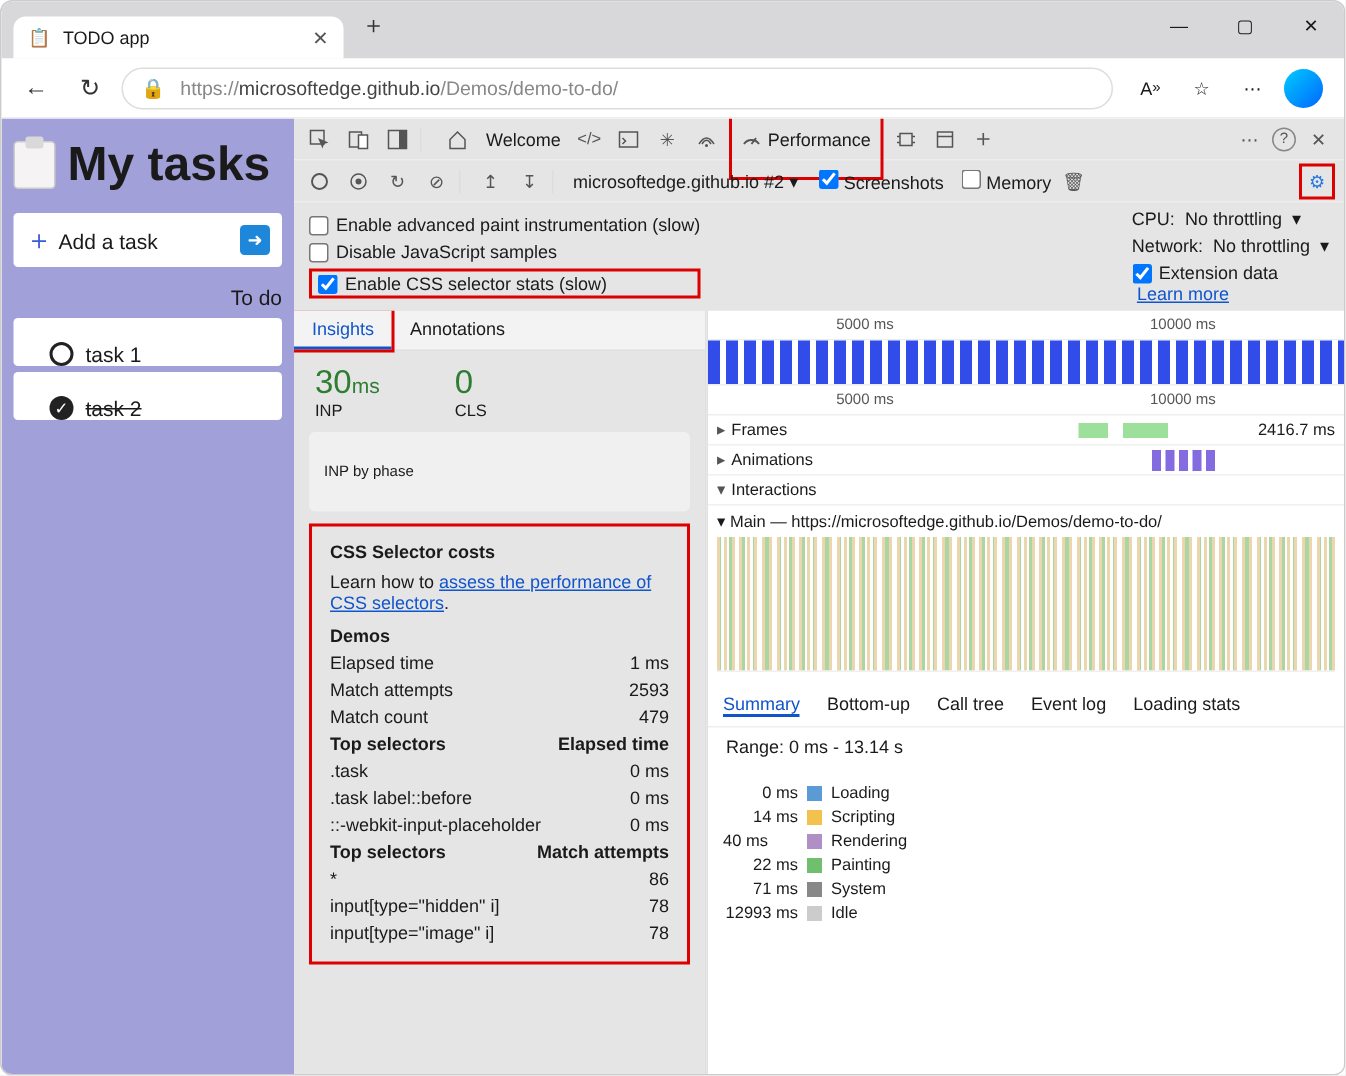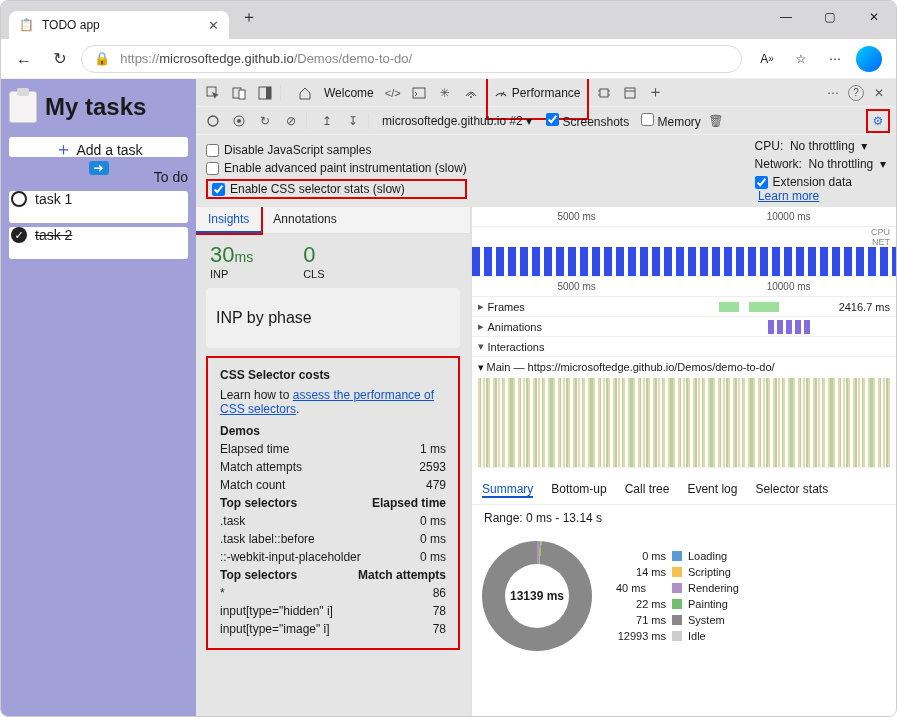--- a/index.html
+++ b/index.html
@@ -14,47 +14,47 @@
 .addrbar { height: 40px; display: flex; align-items: center; padding: 0 8px; gap: 6px; background: #fff; border-bottom: 1px solid #eee; }
 .addrbar .navbtn { width: 30px; height: 30px; display: flex; align-items: center; justify-content: center; font-size: 16px; color: #333; }
 .urlbox { flex: 1; height: 28px; border: 1px solid #ddd; border-radius: 14px; display: flex; align-items: center; padding: 0 12px; font-size: 13px; color: #444; gap: 10px; }
 .urlbox .lock { color: #777; }
 .urlbox .gray { color: #888; }
 .right-icons { display: flex; gap: 8px; padding: 0 6px; }
 .right-icons span { width: 26px; height: 26px; display: flex; align-items: center; justify-content: center; }
 .edge-logo { width: 22px; height: 22px; border-radius: 50%; background: linear-gradient(135deg, #0cf, #06f); }
 .main-split { display: flex; flex: 1; overflow: hidden; }
 .page { width: 195px; background: #a2a0d9; padding: 12px 8px; }
-.page-title { display: flex; align-items: center; gap: 8px; font-size: 24px; font-weight: 700; margin-bottom: 14px; }
+.page-title { display: flex; align-items: center; gap: 8px; font-size: 32px; font-weight: 700; margin-bottom: 14px; }
 .clipboard-icon { width: 28px; height: 32px; background: #f5f3f3; border: 1px solid #ccc; border-radius: 3px; position: relative; }
 .clipboard-icon::before { content: ""; position: absolute; top: -4px; left: 7px; width: 12px; height: 8px; background: #d9d9d9; border-radius: 2px; }
-.addtask { background: #fff; height: 20px; border-radius: 3px; display: flex; align-items: center; padding: 0 8px; font-size: 14px; justify-content: space-between; margin-bottom: 12px; flex-direction: column; }
+.addtask { background: #fff; height: 36px; border-radius: 3px; display: flex; align-items: center; padding: 0 8px; font-size: 14px; justify-content: space-between; margin-bottom: 12px; }
 .addtask .plus { color: #3b59d9; font-size: 18px; margin-right: 4px; }
 .addtask .arrow { background: #1e87d9; color: #fff; width: 20px; height: 20px; display: flex; align-items: center; justify-content: center; border-radius: 3px; font-size: 12px;}
 .sectionlbl { text-align: right; font-size: 14px; margin: 6px 0; }
-.task-item { background: #fff; height: 32px; border-radius: 3px; display: flex; align-items: flex-start; padding: 0 2px; gap: 8px; font-size: 14px; margin-bottom: 4px;}
+.task-item { background: #fff; height: 32px; border-radius: 3px; display: flex; align-items: flex-end; padding: 0 24px; gap: 8px; font-size: 14px; margin-bottom: 4px;}
 .circle { width: 16px; height: 16px; border: 2px solid #222; border-radius: 50%; }
 .check-filled { width: 16px; height: 16px; background: #222; border-radius: 50%; color: #fff; display: flex; align-items: center; justify-content: center; font-size: 11px;}
 .devtools { flex: 1; display: flex; flex-direction: column; background: #e5e5e5; overflow: hidden; }
 .dt-row { display: flex; align-items: center; height: 28px; padding: 0 6px; gap: 4px; border-bottom: 1px solid #eee; font-size: 12px; }
 .dt-row .ico { width: 22px; height: 22px; display: flex; align-items: center; justify-content: center; color: #555; }
 .dt-row .txtlbl { padding: 0 4px; }
 .perf-tab { display: flex; align-items: center; gap: 4px; padding: 18px 6px; border: 2px solid #d00; }
 .gear-box { width: 24px; height: 24px; border: 2px solid #d00; display: flex; align-items: center; justify-content: center; color: #2979e0;}
 .settings-row { display: flex; padding: 4px 10px; gap: 18px; font-size: 12px; align-items: center; }
 .settings-row label { display: flex; align-items: center; gap: 5px; }
 .redbox { border: 2px solid #d00; padding: 1px 4px; }
 .link { color: #1155cc; text-decoration: underline; }
 .inner-tabs { display: flex; background: #f3f3f3; border-bottom: 1px solid #e0e0e0; }
 .inner-tabs div { padding: 5px 12px; font-size: 12px; }
 .inner-tabs .active { color: #1155cc; border-bottom: 2px solid #1155cc; outline: 2px solid #d00; }
 .metrics-row { display: flex; gap: 50px; padding: 8px 14px; }
 .metric-val { font-size: 22px; color: #2e7d32; }
 .metric-lbl { font-size: 11px; }
-.phase-box { background: #f0f0f0; margin: 0 10px; padding: 21px 10px; font-size: 16px; border-radius: 4px;}
+.phase-box { background: #f0f0f0; margin: 0 10px; padding: 21px 10px; font-size: 10px; border-radius: 4px;}
 .css-panel { margin: 8px 10px; border: 2px solid #d00; padding: 10px 12px; font-size: 12px; overflow: auto;}
 .css-panel h4 { font-size: 12px; font-weight: 700; margin-bottom: 6px;}
 .css-panel .sub { margin-bottom: 6px; }
 .kv { display: flex; justify-content: space-between; padding: 2px 0; }
 .kv.bold span { font-weight: 600; }
 .right-pane { flex: 1; display: flex; flex-direction: column; border-left: 1px solid #e0e0e0; overflow: hidden; background: #fff;}
 .timeline-hdr { height: 20px; display: flex; justify-content: space-around; font-size: 10px; color: #555; border-bottom: 1px solid #eee; align-items: center;}
 .timeline-blocks { height: 30px; background: repeating-linear-gradient(90deg,#314ce8 0 8px,#fff 8px 12px); border-bottom: 1px solid #eee;}
 .track-labels { font-size: 11px; }
 .track-row { display: flex; align-items: center; padding: 2px 6px; border-bottom: 1px solid #f0f0f0; height: 20px;}
@@ -230,25 +230,25 @@
         <label style="margin-left:8px;"><input type="checkbox" style=""> <span>Memory</span></label>
         <span class="ico">🗑</span>
         <span class="ml-auto"></span>
         <span class="gear-box">⚙</span>
       </div>
 
       <div class="settings-row">
         <div style="display:flex;flex-direction:column;gap:4px;">
           <label>
               <input type="checkbox" style=""> 
-              <span>Disable JavaScript samples</span>
+              <span>Enable advanced paint instrumentation (slow)</span>
             </label>
           <label>
               <input type="checkbox" style=""> 
-              <span>Enable advanced paint instrumentation (slow)</span>
+              <span>Disable JavaScript samples</span>
             </label>
           <label class="redbox">
               <input type="checkbox" checked="" style=""> 
               <span>Enable CSS selector stats (slow)</span>
             </label>
         </div>
         <div style="margin-left:auto;display:flex;flex-direction:column;gap:4px;">
           <div><span>CPU:</span>&nbsp;&nbsp;<span><span>No throttling</span> &nbsp;▾</span></div>
           <div><span>Network:</span>&nbsp;&nbsp;<span><span>No throttling</span> &nbsp;▾</span></div>
           <div><label>
@@ -327,26 +327,20 @@
                 <span>78</span>
               </div>
           </div>
         </div>
 
         <div class="right-pane">
           <div class="timeline-hdr">
               <span>5000 ms</span>
               <span>10000 ms</span>
             </div>
-          <div style="display:flex;justify-content:flex-end;font-size:9px;color:#888;padding-right:6px;">
-              <div style="text-align:right;">
-                <div>CPU</div>
-                <div>NET</div>
-              </div>
-            </div>
           <div class="timeline-blocks"></div>
           <div class="timeline-hdr">
               <span>5000 ms</span>
               <span>10000 ms</span>
             </div>
           <div class="track-labels">
             <div class="track-row">
                 <span class="chev">▸</span>
                 <span>Frames</span>
                 <span class="frame-bars"></span>
@@ -370,27 +364,24 @@
           </div>
           <div class="main-track">
             <div><span class="chev">▾</span> <span>Main — https://microsoftedge.github.io/Demos/demo-to-do/</span></div>
             <div class="flame"></div>
           </div>
           <div class="subtabs">
             <div class="act">Summary</div>
             <div>Bottom-up</div>
             <div>Call tree</div>
             <div>Event log</div>
-            <div>Selector stats</div>
+            <div>Loading stats</div>
           </div>
           <div style="padding:6px 12px;font-size:12px;">Range: 0 ms - 13.14 s</div>
           <div class="summary-body">
-            <div class="donut">
-                <span>13139 ms</span>
-              </div>
             <div class="legend" id="legend">
                 <div>
                   <span style="width:50px;text-align:right;">0 ms</span>
                   <span class="sq" style="background:#5b9bd5"></span>
                   <span>Loading</span>
                 </div>
                 <div>
                   <span style="width:50px;text-align:right;">14 ms</span>
                   <span class="sq" style="background:#f2c14e"></span>
                   <span>Scripting</span>

